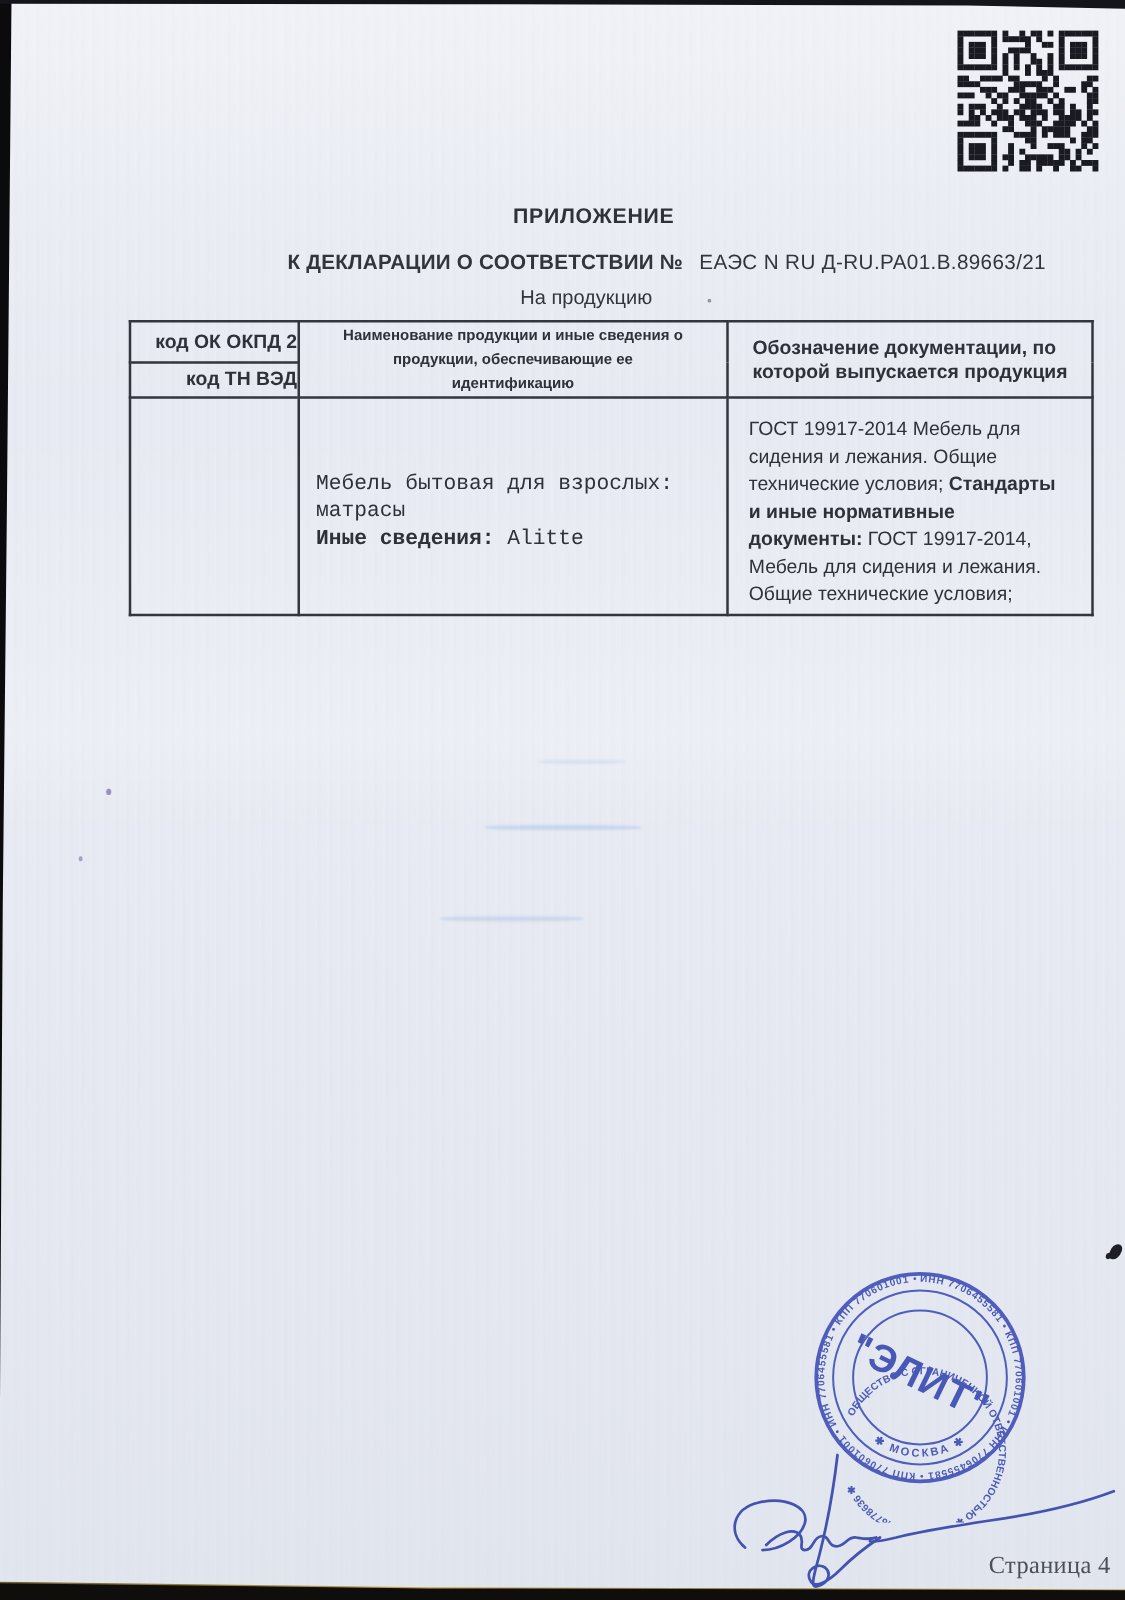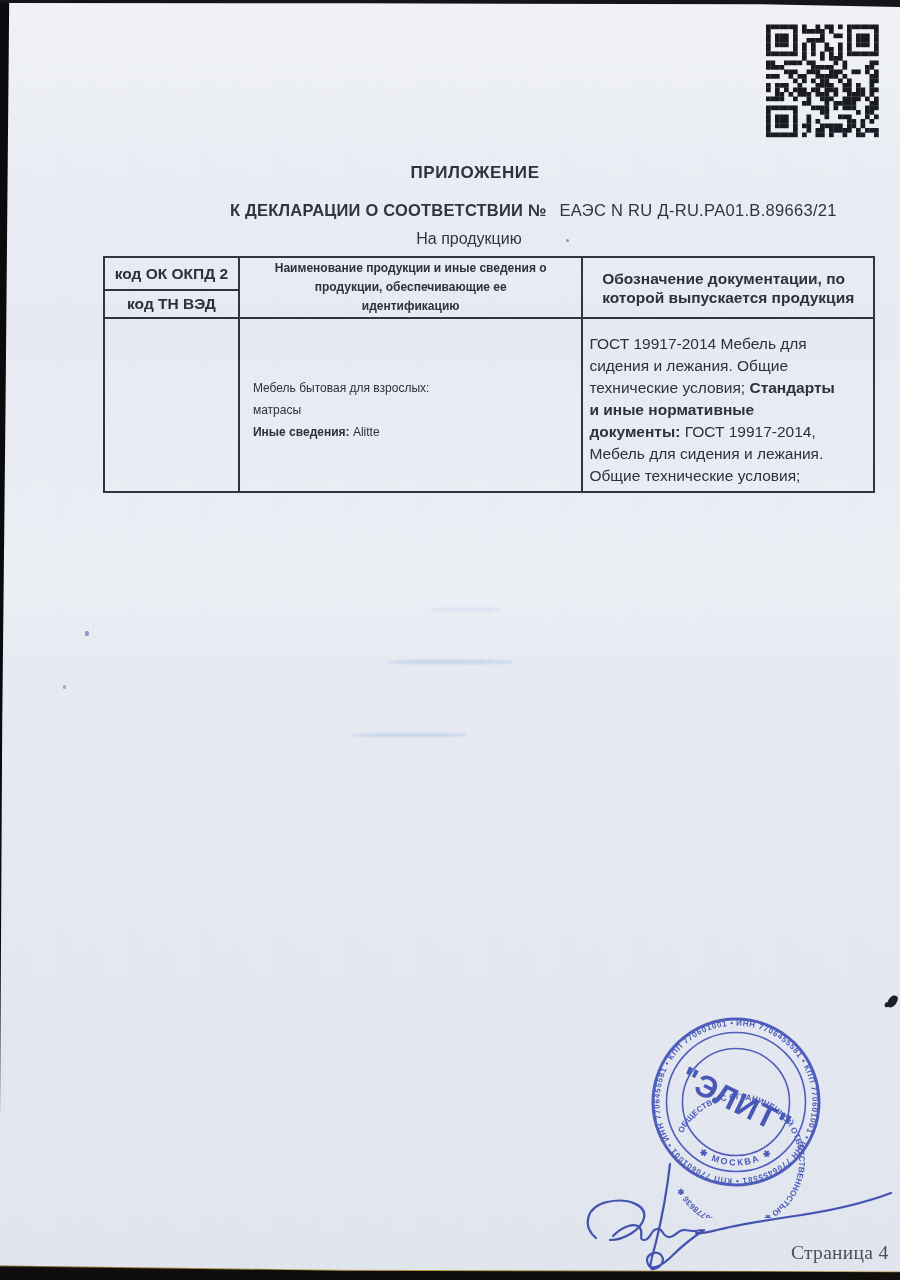--- a/index.html
+++ b/index.html
@@ -30,28 +30,28 @@
   .title{position:absolute;left:0;top:163px;width:950px;text-align:center;
     font-weight:bold;font-size:17px;letter-spacing:.6px;color:#303139;}
   .decl-line{position:absolute;left:190px;top:201px;font-size:16.5px;color:#33343c;white-space:nowrap;margin-left:40px;}
   .decl-line b{font-weight:bold;letter-spacing:.2px;}
   .decl-line .num{margin-left:13px;font-weight:normal;letter-spacing:.3px;}
   .product-line{position:absolute;left:0;top:230px;width:938px;text-align:center;font-size:16px;color:#33343c;}
 
   table.doc{position:absolute;left:103px;top:256px;width:772px;border-collapse:collapse;
     color:#2f3039;}
   table.doc td{border:2px solid #34353e;padding:0;vertical-align:middle;}
-  td.c1{width:137px;text-align:center;font-weight:bold;font-size:15.5px;border-radius:14px;}
+  td.c1{width:137px;text-align:right;font-weight:bold;font-size:15.5px;border-radius:14px;}
   td.c2{width:344px;}
   td.c3{width:291px;}
   .h2i{width:286px;margin:0 auto;text-align:center;font-weight:bold;font-size:12px;line-height:19px;}
   .h3i{width:252px;margin:0 auto;font-weight:bold;font-size:15.5px;line-height:19px;}
   td.b2,td.b3{vertical-align:top;}
-  .b2i{padding:9px 10px 0 13px;font-size:12px;line-height:22px;}
-  .b3i{padding:9px 0 0 6px;width:252px;font-size:15.5px;line-height:22px;}
+  .b2i{padding:9px 10px 0 13px;font-size:17px;line-height:22px;font-family:Liberation Mono, monospace;}
+  .b3i{padding:9px 0 0 16px;width:252px;font-size:15.5px;line-height:22px;}
   .bld{font-weight:bold;}
   tr.hr1 td{height:31px;}
   tr.hr2 td{height:26px;}
   tr.br td{height:172px;}
 
   .footer-page{position:absolute;left:791px;top:1242px;font-family:"Liberation Serif",serif;
     font-size:19.5px;color:#3d3e47;opacity:.9;letter-spacing:.3px;}
 
   .qr{position:absolute;left:764px;top:23px;}
 

